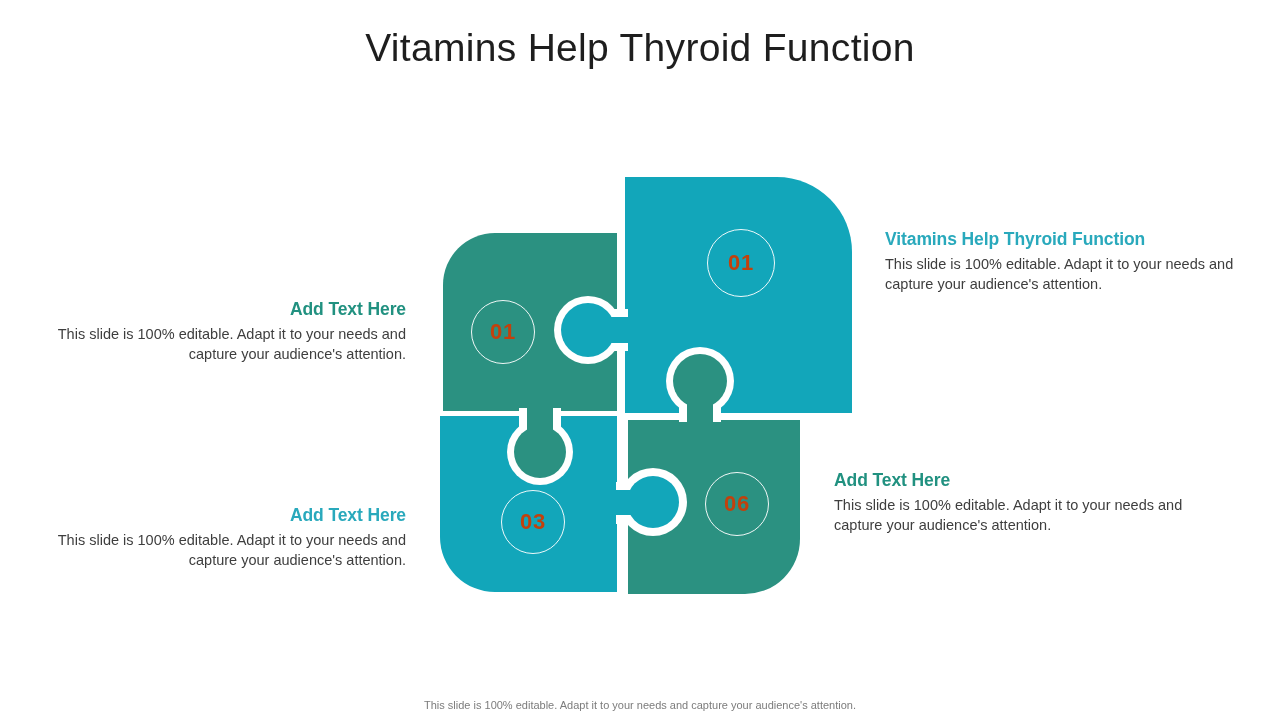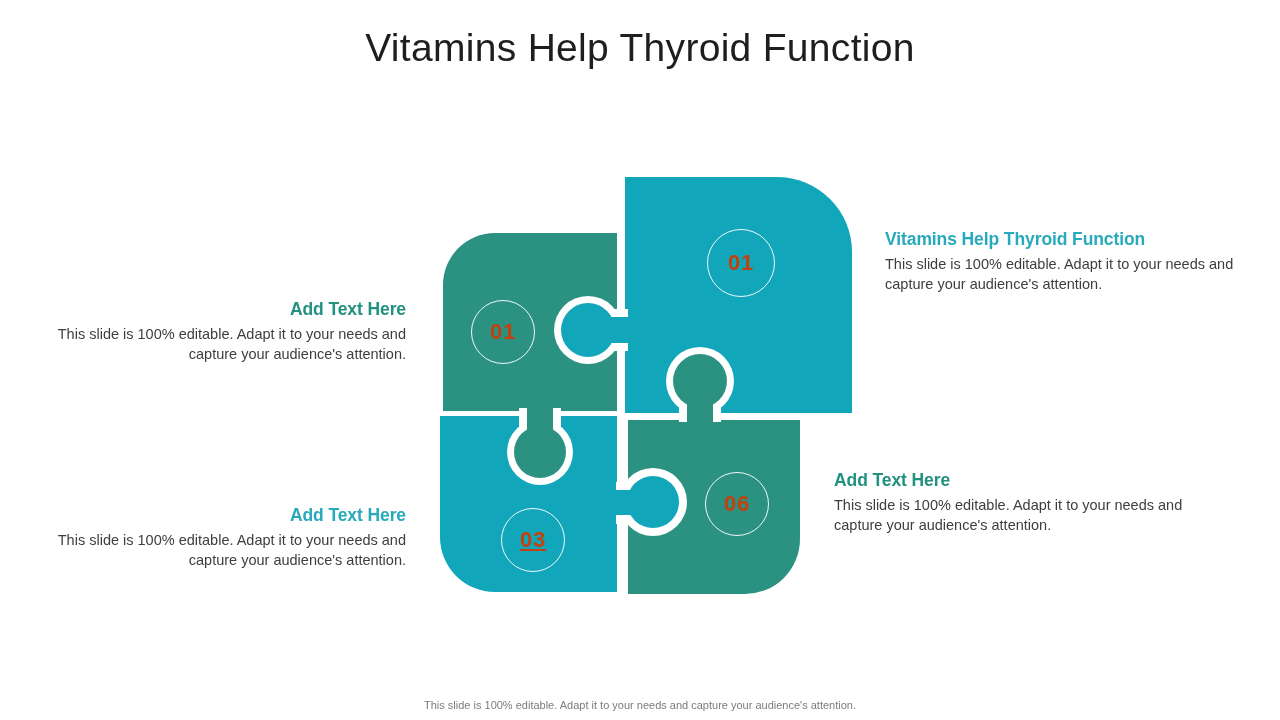--- a/index.html
+++ b/index.html
@@ -115,21 +115,21 @@
       <rect class="piece-cyan" x="604" y="490" width="50" height="25"></rect>
     </g>
   </svg>
 
   <div class="badge" style="left:707px; top:229px; width:66px; height:66px;">
     <span>01</span>
   </div>
   <div class="badge" style="left:705px; top:472px; width:62px; height:62px;">
     <span>06</span>
   </div>
-  <div class="badge" style="left:501px; top:508px; width:62px; height:62px;text-decoration:underline;">
+  <div class="badge" style="left:501px; top:490px; width:62px; height:62px;">
     <span>03</span>
   </div>
   <div class="badge" style="left:471px; top:300px; width:62px; height:62px;">
     <span>01</span>
   </div>
 
   <div class="callout align-left" style="left:885px; top:229px; width:380px;">
     <h3 class="accent-cyan">Vitamins Help Thyroid Function</h3>
     <p>This slide is 100% editable. Adapt it to your needs and capture your audience's attention.</p>
   </div>

